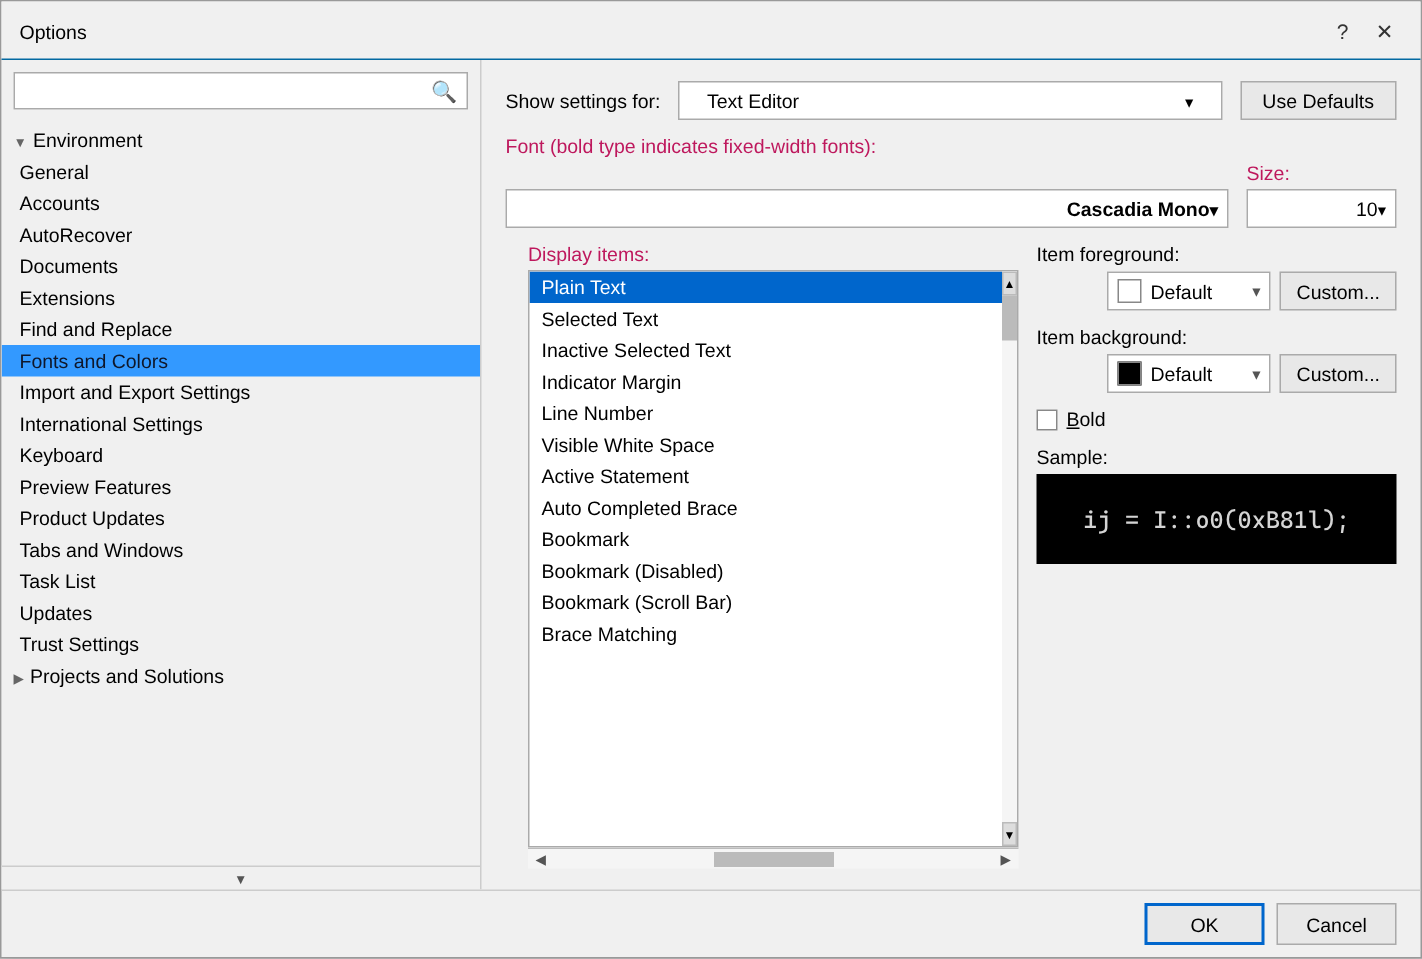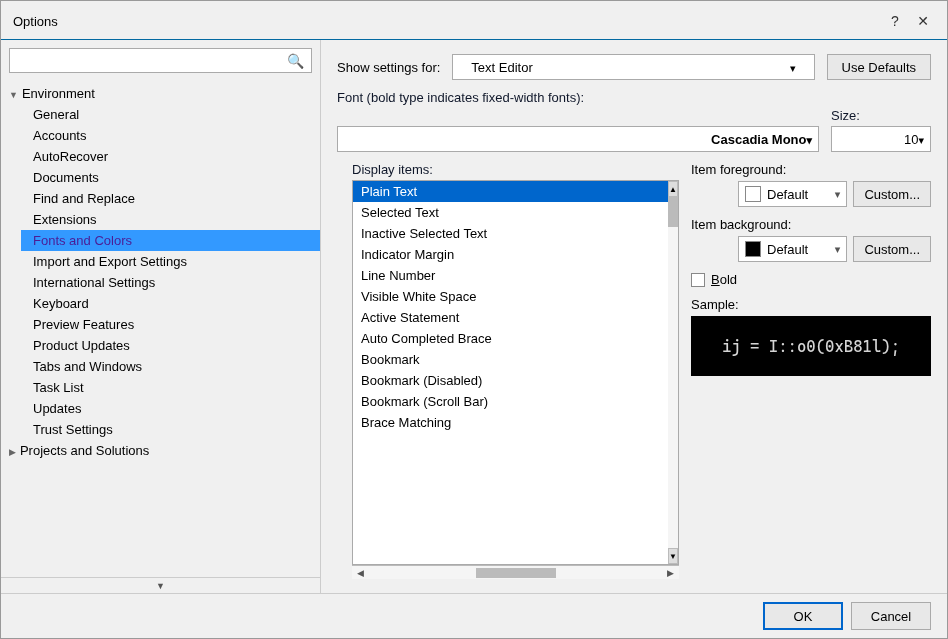--- a/index.html
+++ b/index.html
@@ -98,49 +98,49 @@
       padding: 2px 0;
     }
     .tree-item {
       padding: 3px 8px 3px 12px;
       cursor: pointer;
       display: flex;
       align-items: center;
       gap: 4px;
       white-space: nowrap;
     }
-    .tree-item.active-item { background: #3399ff; color: #4c1d95; }
+    .tree-item.active-item { background: #3399ff; color: #0f172a; }
     .tree-group-header {
       padding: 3px 8px;
       display: flex;
       align-items: center;
       gap: 4px;
       font-weight: 400;
       cursor: pointer;
     }
     .tree-children {
-      padding-left: 20px;
+      padding-left: 0;
     }
     .tree-item-label { font-size: 13px; }
     
     .tree-container::-webkit-scrollbar { width: 10px; }
     .tree-container::-webkit-scrollbar-track { background: #f0f0f0; }
     .tree-container::-webkit-scrollbar-thumb { background: #bbb; border: 1px solid #f0f0f0; }
     
     .right-panel {
       flex: 1;
       display: flex;
       flex-direction: column;
       padding: 14px 16px;
       gap: 10px;
     }
     .row-label {
       font-size: 13px;
       margin-bottom: 3px;
-      color: #0f172a;
+      color: #be185d;
     }
     .settings-for-row {
       display: flex;
       align-items: center;
       gap: 12px;
     }
     .settings-for-label {
       font-size: 13px;
       white-space: nowrap;
     }
@@ -421,24 +421,24 @@
           <div class="tree-item">
             <span class="tree-item-label">Accounts</span>
           </div>
           <div class="tree-item">
             <span class="tree-item-label">AutoRecover</span>
           </div>
           <div class="tree-item">
             <span class="tree-item-label">Documents</span>
           </div>
           <div class="tree-item">
+            <span class="tree-item-label">Extensions</span>
+          </div>
+          <div class="tree-item">
             <span class="tree-item-label">Find and Replace</span>
-          </div>
-          <div class="tree-item">
-            <span class="tree-item-label">Extensions</span>
           </div>
           <div class="tree-item active-item">
             <span class="tree-item-label">Fonts and Colors</span>
           </div>
           <div class="tree-item">
             <span class="tree-item-label">Import and Export Settings</span>
           </div>
           <div class="tree-item">
             <span class="tree-item-label">International Settings</span>
           </div>

